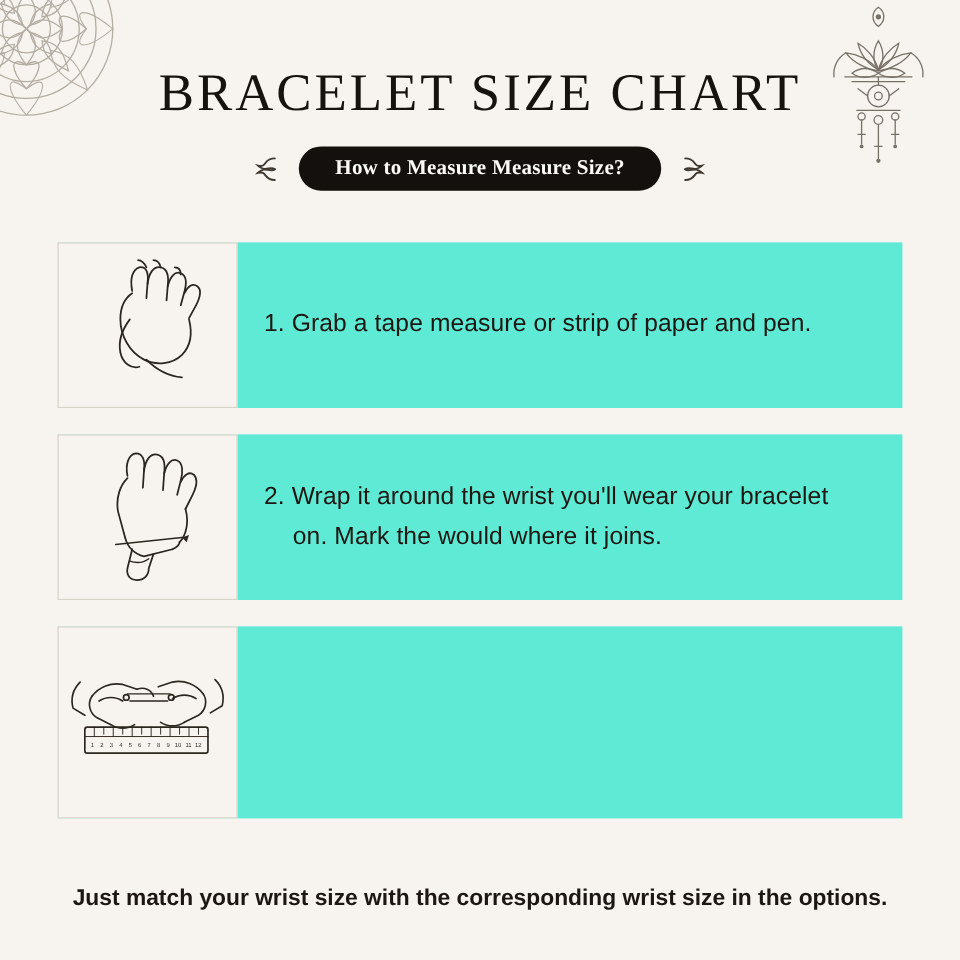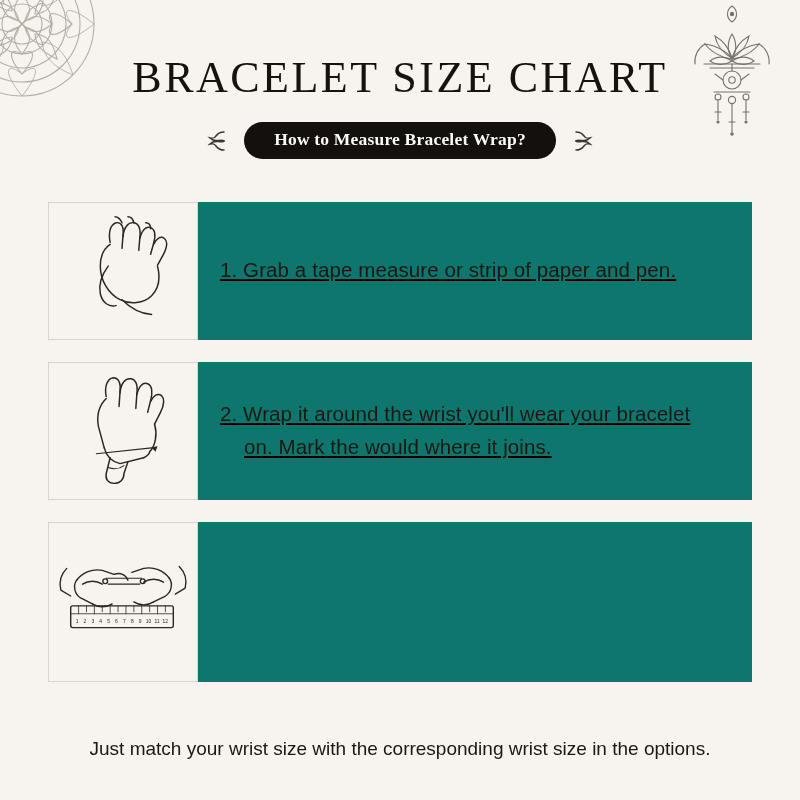--- a/index.html
+++ b/index.html
@@ -78,24 +78,23 @@
   .steps {
     position: absolute;
     top: 202px;
     left: 0;
     width: 800px;
   }
   .step {
     position: relative;
     display: flex;
     align-items: stretch;
-    background: #0f766e;
+    background: #5eead4;
     margin: 0 48px 22px 48px;
     min-height: 138px;
-    text-decoration: underline;
   }
   .step.s3 { min-height: 160px; }
 
   .thumb {
     width: 150px;
     flex: 0 0 150px;
     background: #f7f4ef;
     border: 1px solid #d9d4cb;
     box-sizing: border-box;
     position: relative;
@@ -119,20 +118,21 @@
   .step-text .hang .lead { margin-left: -24px; }
 
   .footer {
     position: absolute;
     bottom: 40px;
     left: 0;
     width: 800px;
     text-align: center;
     font-size: 19px;
     color: #1c1713;
+    font-weight: bold;
   }
 </style>
 </head>
 <body>
 
 <svg class="ornament-mandala" viewBox="0 0 160 160">
   <g fill="none" stroke="#7e7468" stroke-width="1.1">
     <circle cx="80" cy="80" r="20"></circle>
     <circle cx="80" cy="80" r="30"></circle>
     <circle cx="80" cy="80" r="44"></circle>
@@ -205,21 +205,21 @@
 
 <div class="title">BRACELET SIZE CHART</div>
 
 <div class="pill-row">
   <svg class="swirl" viewBox="0 0 26 26">
     <g fill="none" stroke="#2b241c" stroke-width="1.6" stroke-linecap="round">
       <path d="M20 4 C10 4 14 12 6 10 C12 16 16 10 20 13"></path>
       <path d="M20 22 C10 22 14 14 6 16 C12 10 16 16 20 13"></path>
     </g>
   </svg>
-  <div class="pill">How to Measure Bracelet Wrap?</div>
+  <div class="pill">How to Measure Measure Size?</div>
   <svg class="swirl" viewBox="0 0 26 26">
     <g fill="none" stroke="#2b241c" stroke-width="1.6" stroke-linecap="round">
       <path d="M6 4 C16 4 12 12 20 10 C14 16 10 10 6 13"></path>
       <path d="M6 22 C16 22 12 14 20 16 C14 10 10 16 6 13"></path>
     </g>
   </svg>
 </div>
 
 <div class="steps">
 

